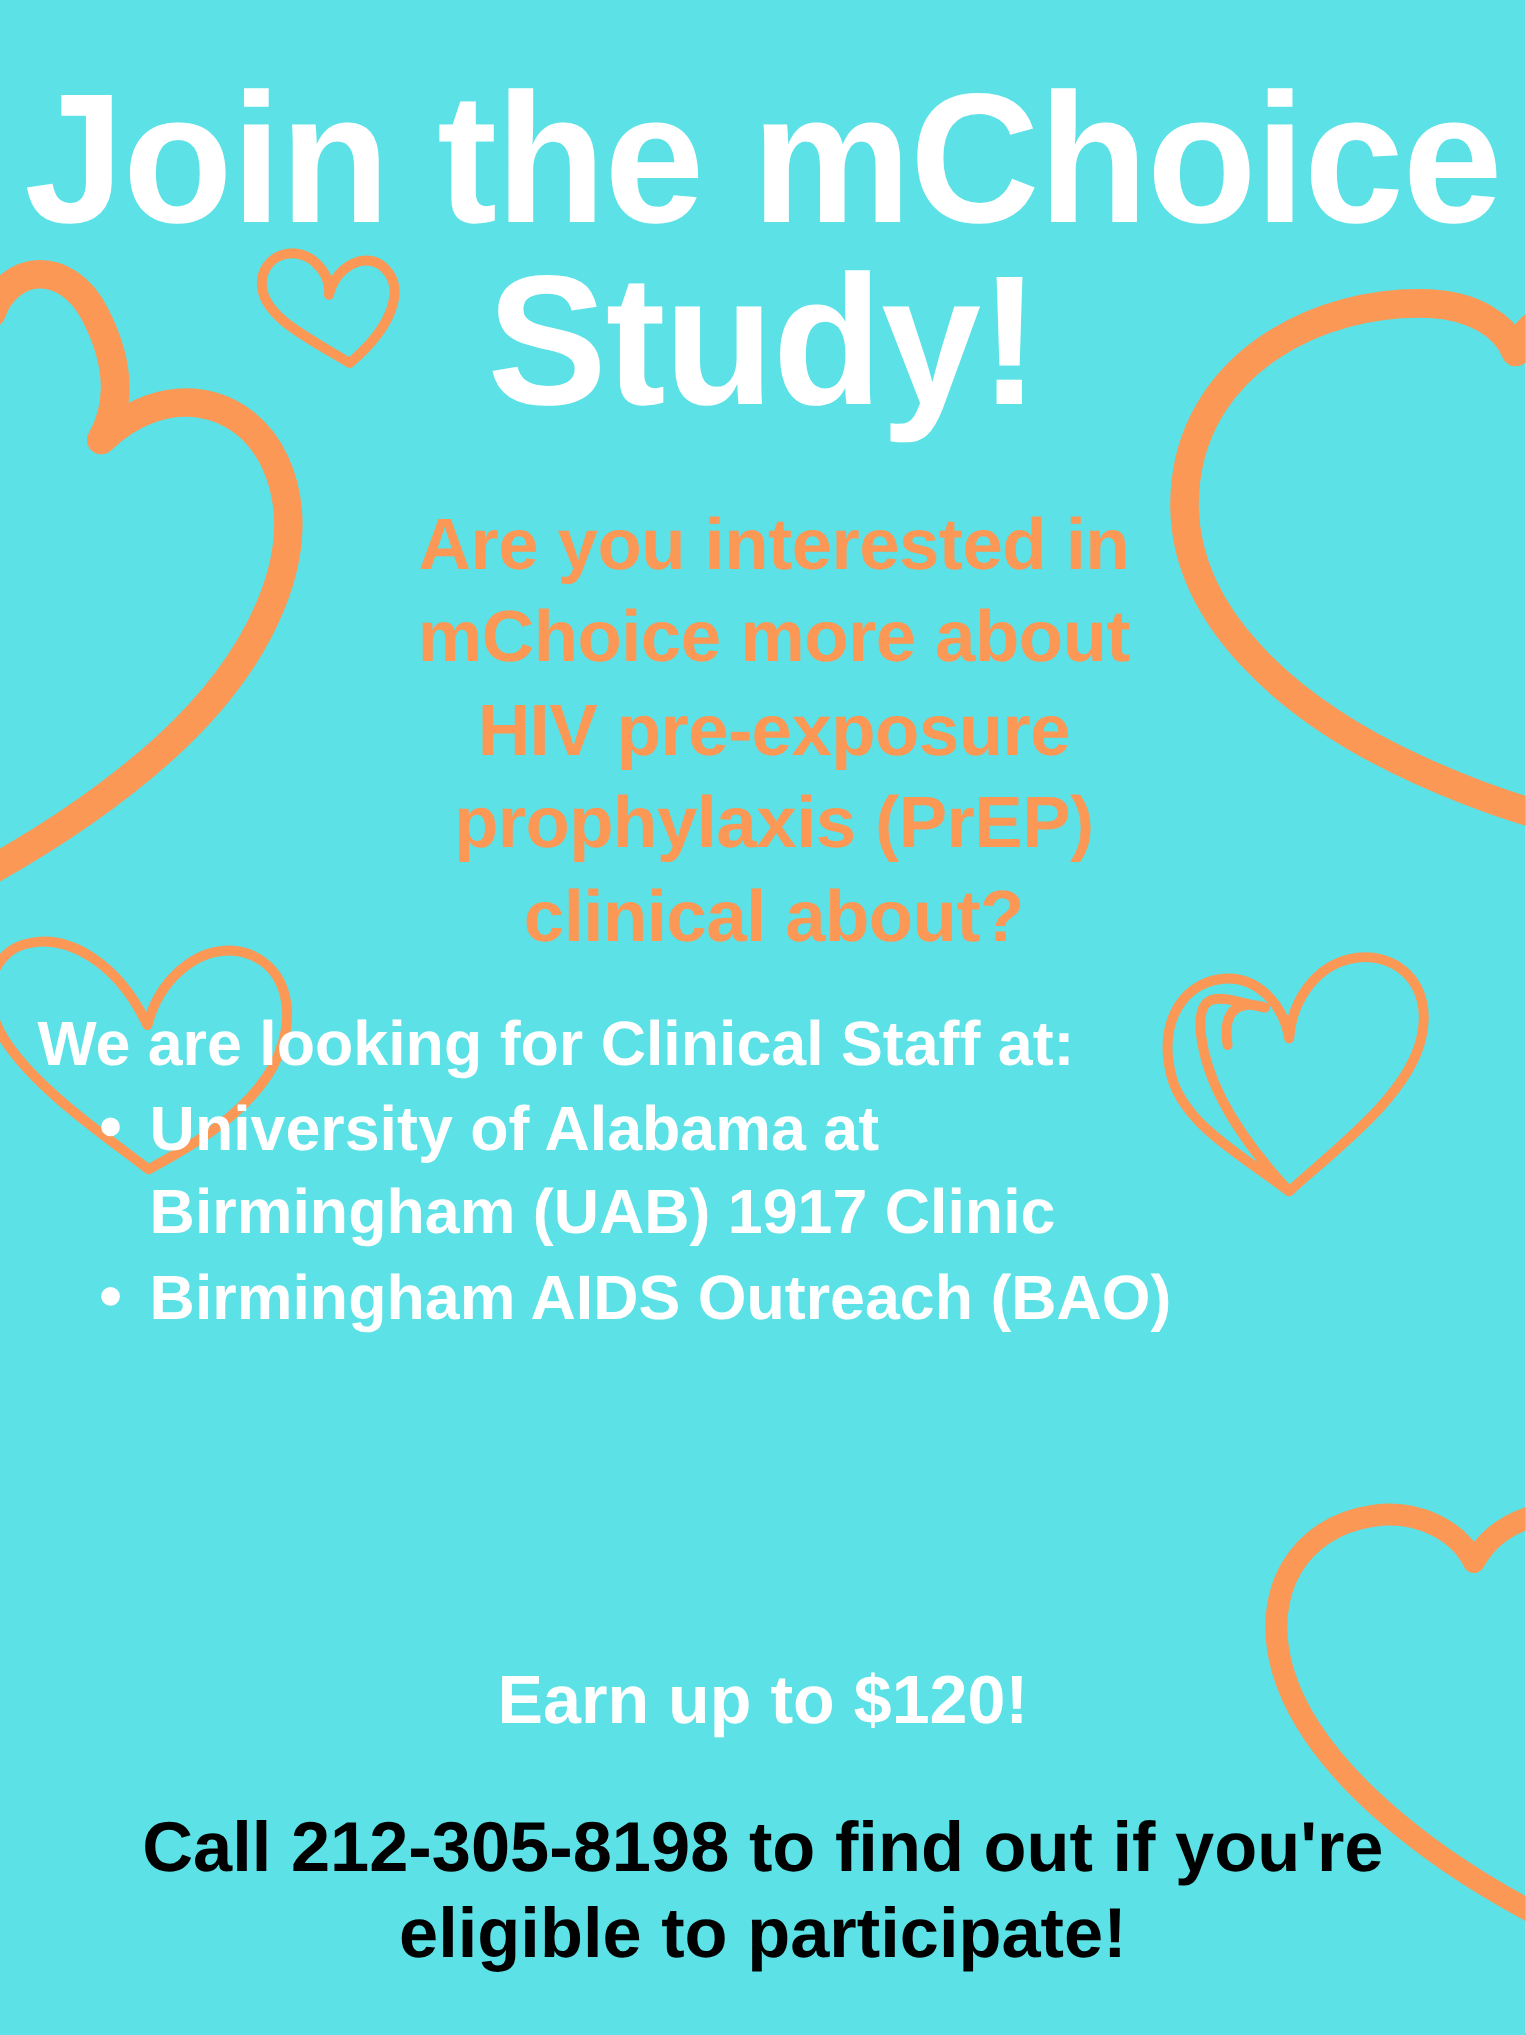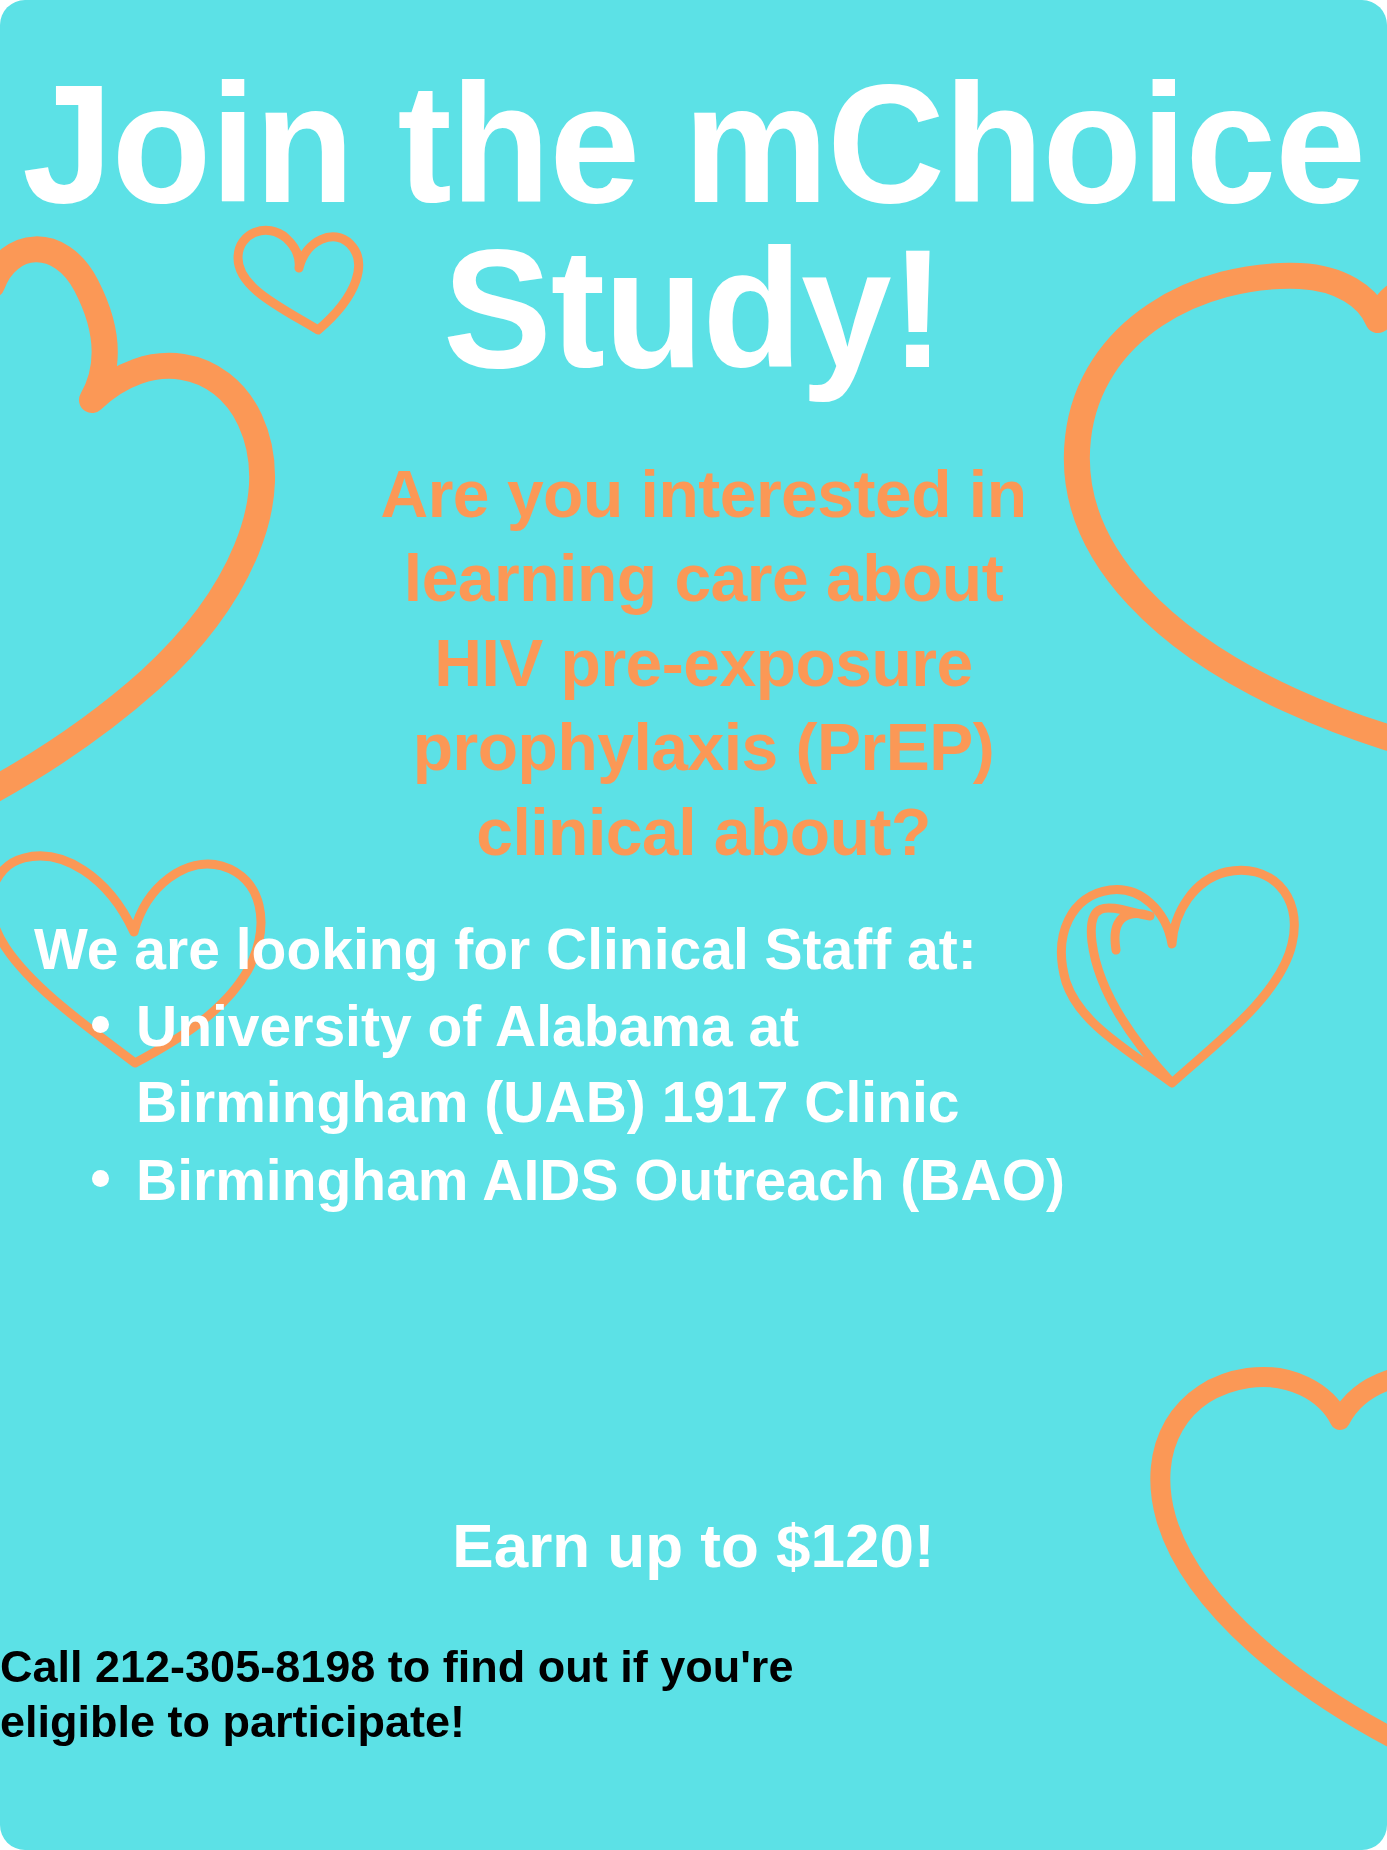--- a/index.html
+++ b/index.html
@@ -9,21 +9,20 @@
   body {
     background: #ffffff;
     font-family: "Liberation Sans", sans-serif;
   }
   #flyer {
     position: relative;
     width: 1387px;
     height: 1850px;
     overflow: hidden;
     background: #5CE1E6;
-    border-radius: 25px;
   }
   .hearts-layer {
     position: absolute;
     inset: 0;
     width: 1387px;
     height: 1850px;
     pointer-events: none;
   }
   .content {
     position: relative;
@@ -117,23 +116,24 @@
     line-height: 1.1;
     white-space: nowrap;
   }
 
   
   .cta {
     position: absolute;
     left: 0;
     top: 1640px;
     width: 1387px;
+    text-align: center;
     color: #000000;
     font-weight: 700;
-    font-size: 45px;
+    font-size: 64px;
     line-height: 1.22;
   }
   .cta .cline { display: block; white-space: nowrap; }
 </style>
 </head>
 <body>
 
 <div id="flyer">
 
   <svg class="hearts-layer" viewBox="0 0 1387 1850">
@@ -191,21 +191,21 @@
 
   <div class="content">
 
     <div class="title">
       <span class="line1">Join the mChoice</span>
       <span class="line2">Study!</span>
     </div>
 
     <div class="question">
       <span class="qline">Are you interested in</span>
-      <span class="qline">learning care about</span>
+      <span class="qline">mChoice more about</span>
       <span class="qline">HIV pre-exposure</span>
       <span class="qline">prophylaxis (PrEP)</span>
       <span class="qline">clinical about?</span>
     </div>
 
     <div class="recruit">
       <div class="recruit-head">We are looking for Clinical Staff at:</div>
       <ul class="recruit-list">
         <li>
           <span class="bullet"></span>

